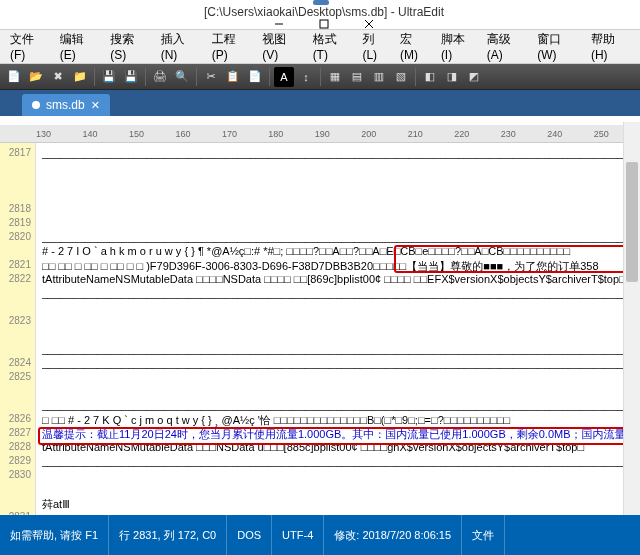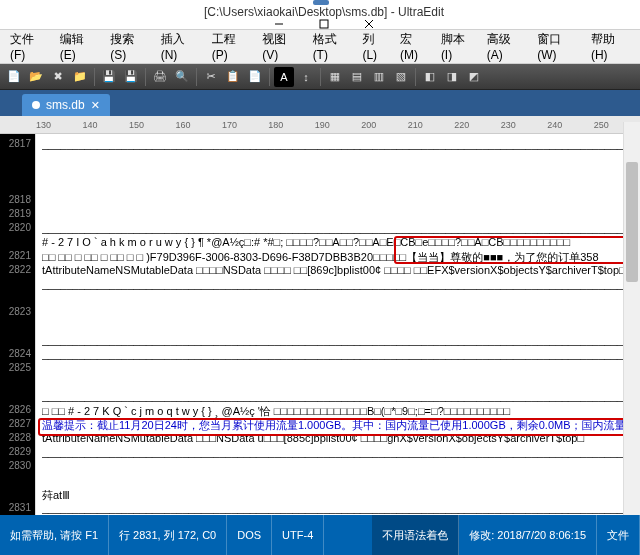--- a/index.html
+++ b/index.html
@@ -11,24 +11,24 @@
 .winbtn { width: 45px; display: flex; align-items: center; justify-content: center; cursor: pointer; }
 .menubar { height: 34px; background: #f0f0f0; display: flex; align-items: center; padding: 0 4px; border-bottom: 1px solid #d0d0d0; }
 .menuitem { font-size: 12px; padding: 2px 6px; cursor: pointer; color: #000; }
 .toolbar { height: 26px; background: linear-gradient(#5a5a5a,#3a3a3a); display: flex; align-items: center; padding: 0 4px; border-bottom: 1px solid #222; gap: 2px; }
 .tbtn { width: 20px; height: 20px; border-radius: 2px; display: flex; align-items: center; justify-content: center; cursor: pointer; color: #ddd; font-size: 11px; }
 .tsep { width: 1px; height: 18px; background: #666; margin: 0 2px; }
 .tabsrow { height: 26px; background: #2d5a8e; display: flex; align-items: flex-end; padding: 0 22px; }
 .tab { background: #4a8fd4; color: #fff; font-size: 12px; padding: 4px 10px 4px 10px; border-radius: 3px 3px 0 0; display: flex; align-items: center; gap: 6px; }
 .tab-dot { width: 8px; height: 8px; border-radius: 50%; background: #fff; }
 .tab-close { font-size: 11px; cursor: pointer; }
-.ruler { height: 18px; background: #e8e8e8; border-bottom: 1px solid #ccc; font-size: 9px; color: #666; display: flex; align-items: center; padding-left: 36px; overflow: hidden; white-space: nowrap; }
+.ruler { height: 18px; background: #e8e8e8; border-bottom: 1px solid #ccc; font-size: 9px; color: #666; display: flex; align-items: center; padding-left: 36px; overflow: hidden; white-space: nowrap; margin-top: 9px; }
 .ruler span { display: inline-block; width: 48px; text-align: left; }
 .editor { position: relative; height: 410px; background: #fff; overflow: hidden; display: flex; }
-.gutter { width: 36px; background: #000000; border-right: 1px solid #ddd; font-size: 10px; color: #888; padding-top: 4px; text-align: right; }
+.gutter { width: 36px; background: #fef9c3; border-right: 1px solid #ddd; font-size: 10px; color: #888; padding-top: 4px; text-align: right; }
 .gutter div { height: 14px; padding-right: 4px; }
 .content { flex: 1; position: relative; font-family: "Courier New", monospace; font-size: 11px; padding: 4px 6px; overflow: hidden; }
 .line { height: 14px; white-space: nowrap; color: #000; overflow: hidden; text-overflow: clip; }
 .hl1 { position: absolute; border: 2px solid #d00000; border-radius: 3px; left: 358px; top: 102px; width: 247px; height: 28px; pointer-events: none; }
 .hl2 { position: absolute; border: 2px solid #d00000; border-radius: 3px; left: 2px; top: 284px; width: 605px; height: 18px; pointer-events: none; }
 .blue { color: #0000cc; }
 .scroll-v { position: absolute; right: 0; top: 122px; bottom: 23px; width: 17px; background: #f0f0f0; border-left: 1px solid #ddd; }
 .scroll-thumb-v { position: absolute; top: 40px; left: 2px; right: 2px; height: 120px; background: #c0c0c0; border-radius: 2px; }
 .scroll-h { position: absolute; left: 0; right: 17px; bottom: 23px; height: 17px; background: #f0f0f0; border-top: 1px solid #ddd; }
 .scroll-thumb-h { position: absolute; left: 36px; top: 2px; bottom: 2px; width: 60px; background: #c0c0c0; border-radius: 2px; }
@@ -203,16 +203,15 @@
 </div>
 <div class="scroll-h">
   <div class="scroll-thumb-h"></div>
 </div>
 
 <div class="statusbar">
   <div class="sb-seg">如需帮助, 请按 F1</div>
   <div class="sb-seg">行 2831, 列 172, C0</div>
   <div class="sb-seg">DOS</div>
   <div class="sb-seg">UTF-4</div>
-  <div class="sb-seg r dark">不用语法着色</div>
   <div class="sb-seg">修改: 2018/7/20 8:06:15</div>
   <div class="sb-seg">文件</div>
 </div>
 
 </body></html>

